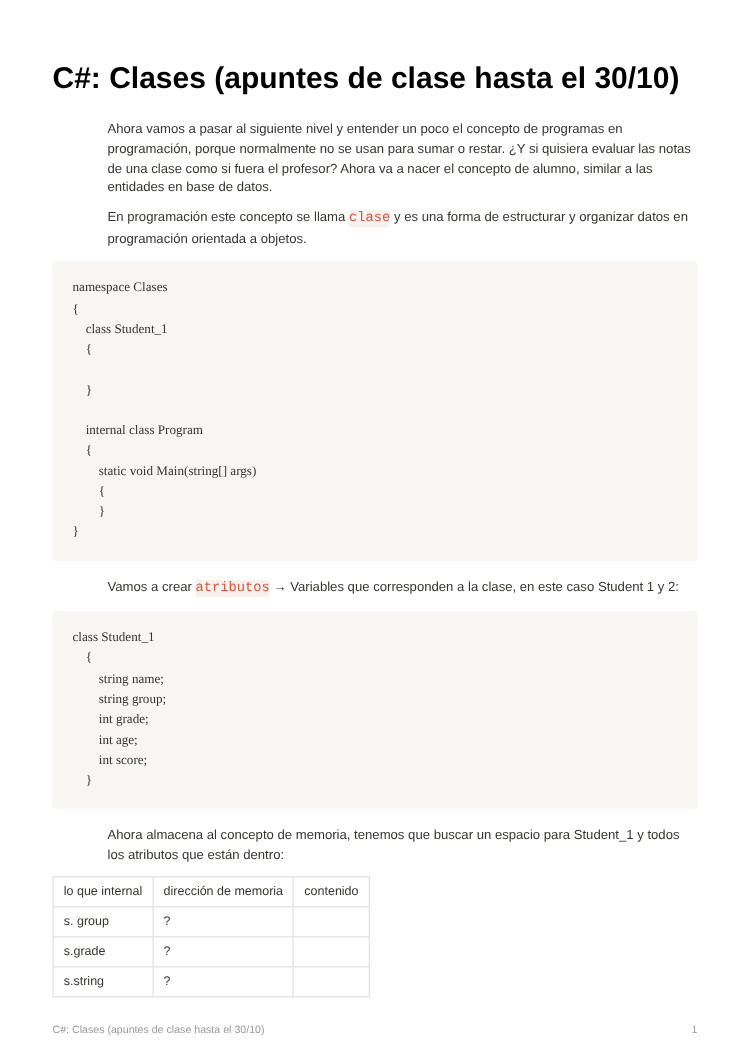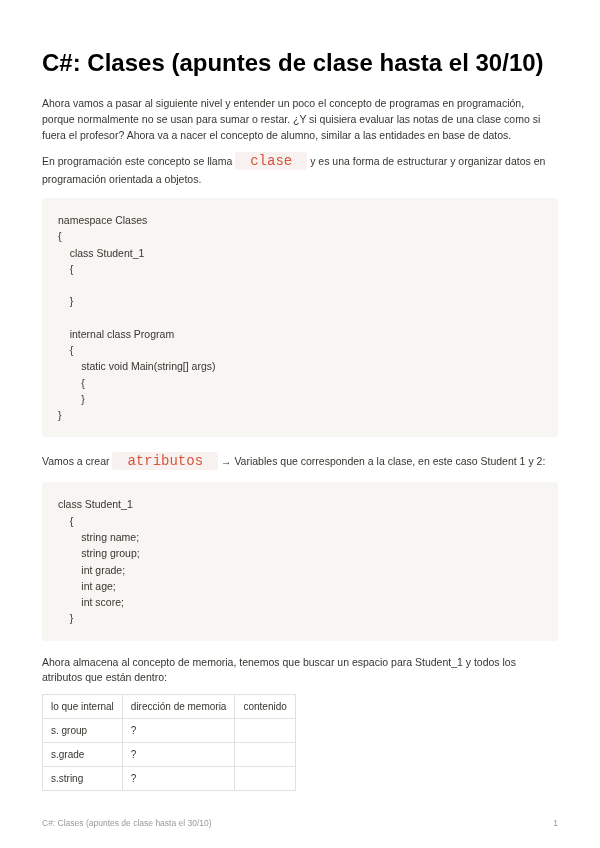--- a/index.html
+++ b/index.html
@@ -14,35 +14,35 @@
   line-height: 1.5;
   position: relative;
 }
 h1 {
   font-size: 24px;
   font-weight: 700;
   line-height: 1.25;
   margin-bottom: 18px;
   color: #000;
 }
-p { margin-bottom: 8px; color: #37352f; }
+p { margin-bottom: 8px; color: #37352f; margin-left: 44px; }
 .inline-code {
   font-family: "SFMono-Regular", Consolas, "Courier New", monospace;
-  font-size: 14px;
+  font-size: 11px;
   background: #f7f2ef;
   color: #d9533b;
-  padding: 1px 15px;
+  padding: 1px 0;
   border-radius: 3px;
 }
 .code-block {
   background: #f7f6f3;
   border-radius: 3px;
   padding: 14px 16px;
   margin: 10px 0 14px 0;
-  font-family: Liberation Sans, sans-serif;
+  font-family: Liberation Serif, serif;
   font-size: 10.5px;
   line-height: 1.55;
   white-space: pre;
   color: #37352f;
 }
 table {
   border-collapse: collapse;
   margin-top: 6px;
   font-size: 10px;
 }

